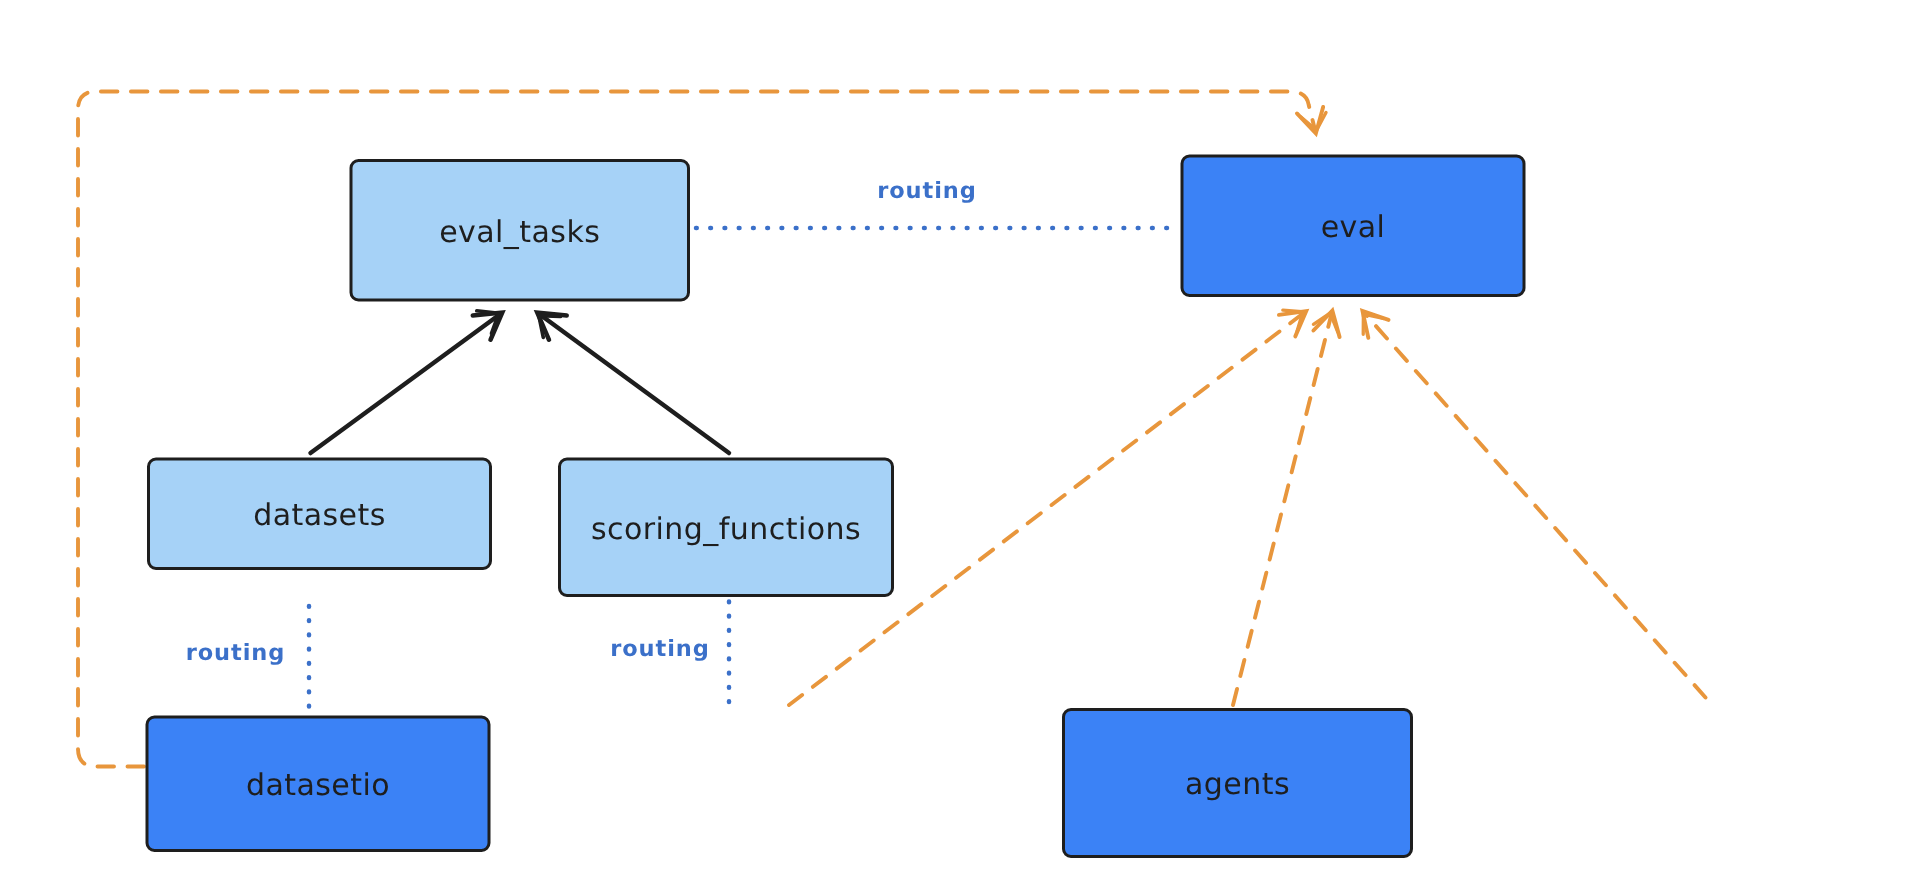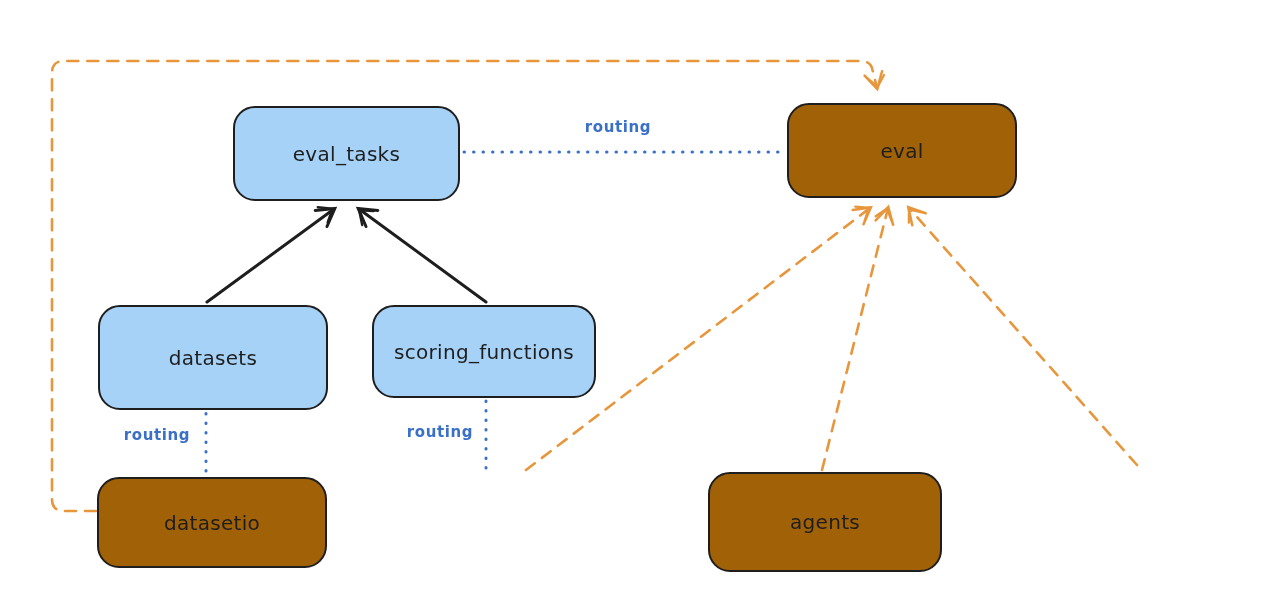--- a/index.html
+++ b/index.html
@@ -8,31 +8,31 @@
     width:1280px;height:596px;
     background:#ffffff;
     overflow:hidden;
     font-family:"DejaVu Sans", "Liberation Sans", sans-serif;
   }
   #wires{position:absolute;left:0;top:0;width:1280px;height:596px;}
   .node{
     position:absolute;
     box-sizing:border-box;
     border:2.5px solid #1e1e1e;
-    border-radius:22px;
+    border-radius:6px;
     display:flex;align-items:center;justify-content:center;
     font-size:20px;
     color:#1e1e1e;
     letter-spacing:0.3px;
   }
   .node.blue{background:#a6d2f7;}
-  .node.green{background:#a16207;}
+  .node.green{background:#3b82f6;}
   #n-eval-tasks{left:233px;top:106px;width:227px;height:95px;}
   #n-eval{left:787px;top:103px;width:230px;height:95px;}
-  #n-datasets{left:98px;top:305px;width:230px;height:105px;}
+  #n-datasets{left:98px;top:305px;width:230px;height:75px;}
   #n-scoring-functions{left:372px;top:305px;width:224px;height:93px;}
   #n-datasetio{left:97px;top:477px;width:230px;height:91px;}
   #n-scoring{left:387px;top:473px;width:230px;height:94px;}
   #n-agents{left:708px;top:472px;width:234px;height:100px;}
   #n-inference{left:1023px;top:467px;width:230px;height:95px;}
   .routing-label{
     position:absolute;
     transform:translateX(-50%);
     color:#3b70c9;
     font-size:15px;

